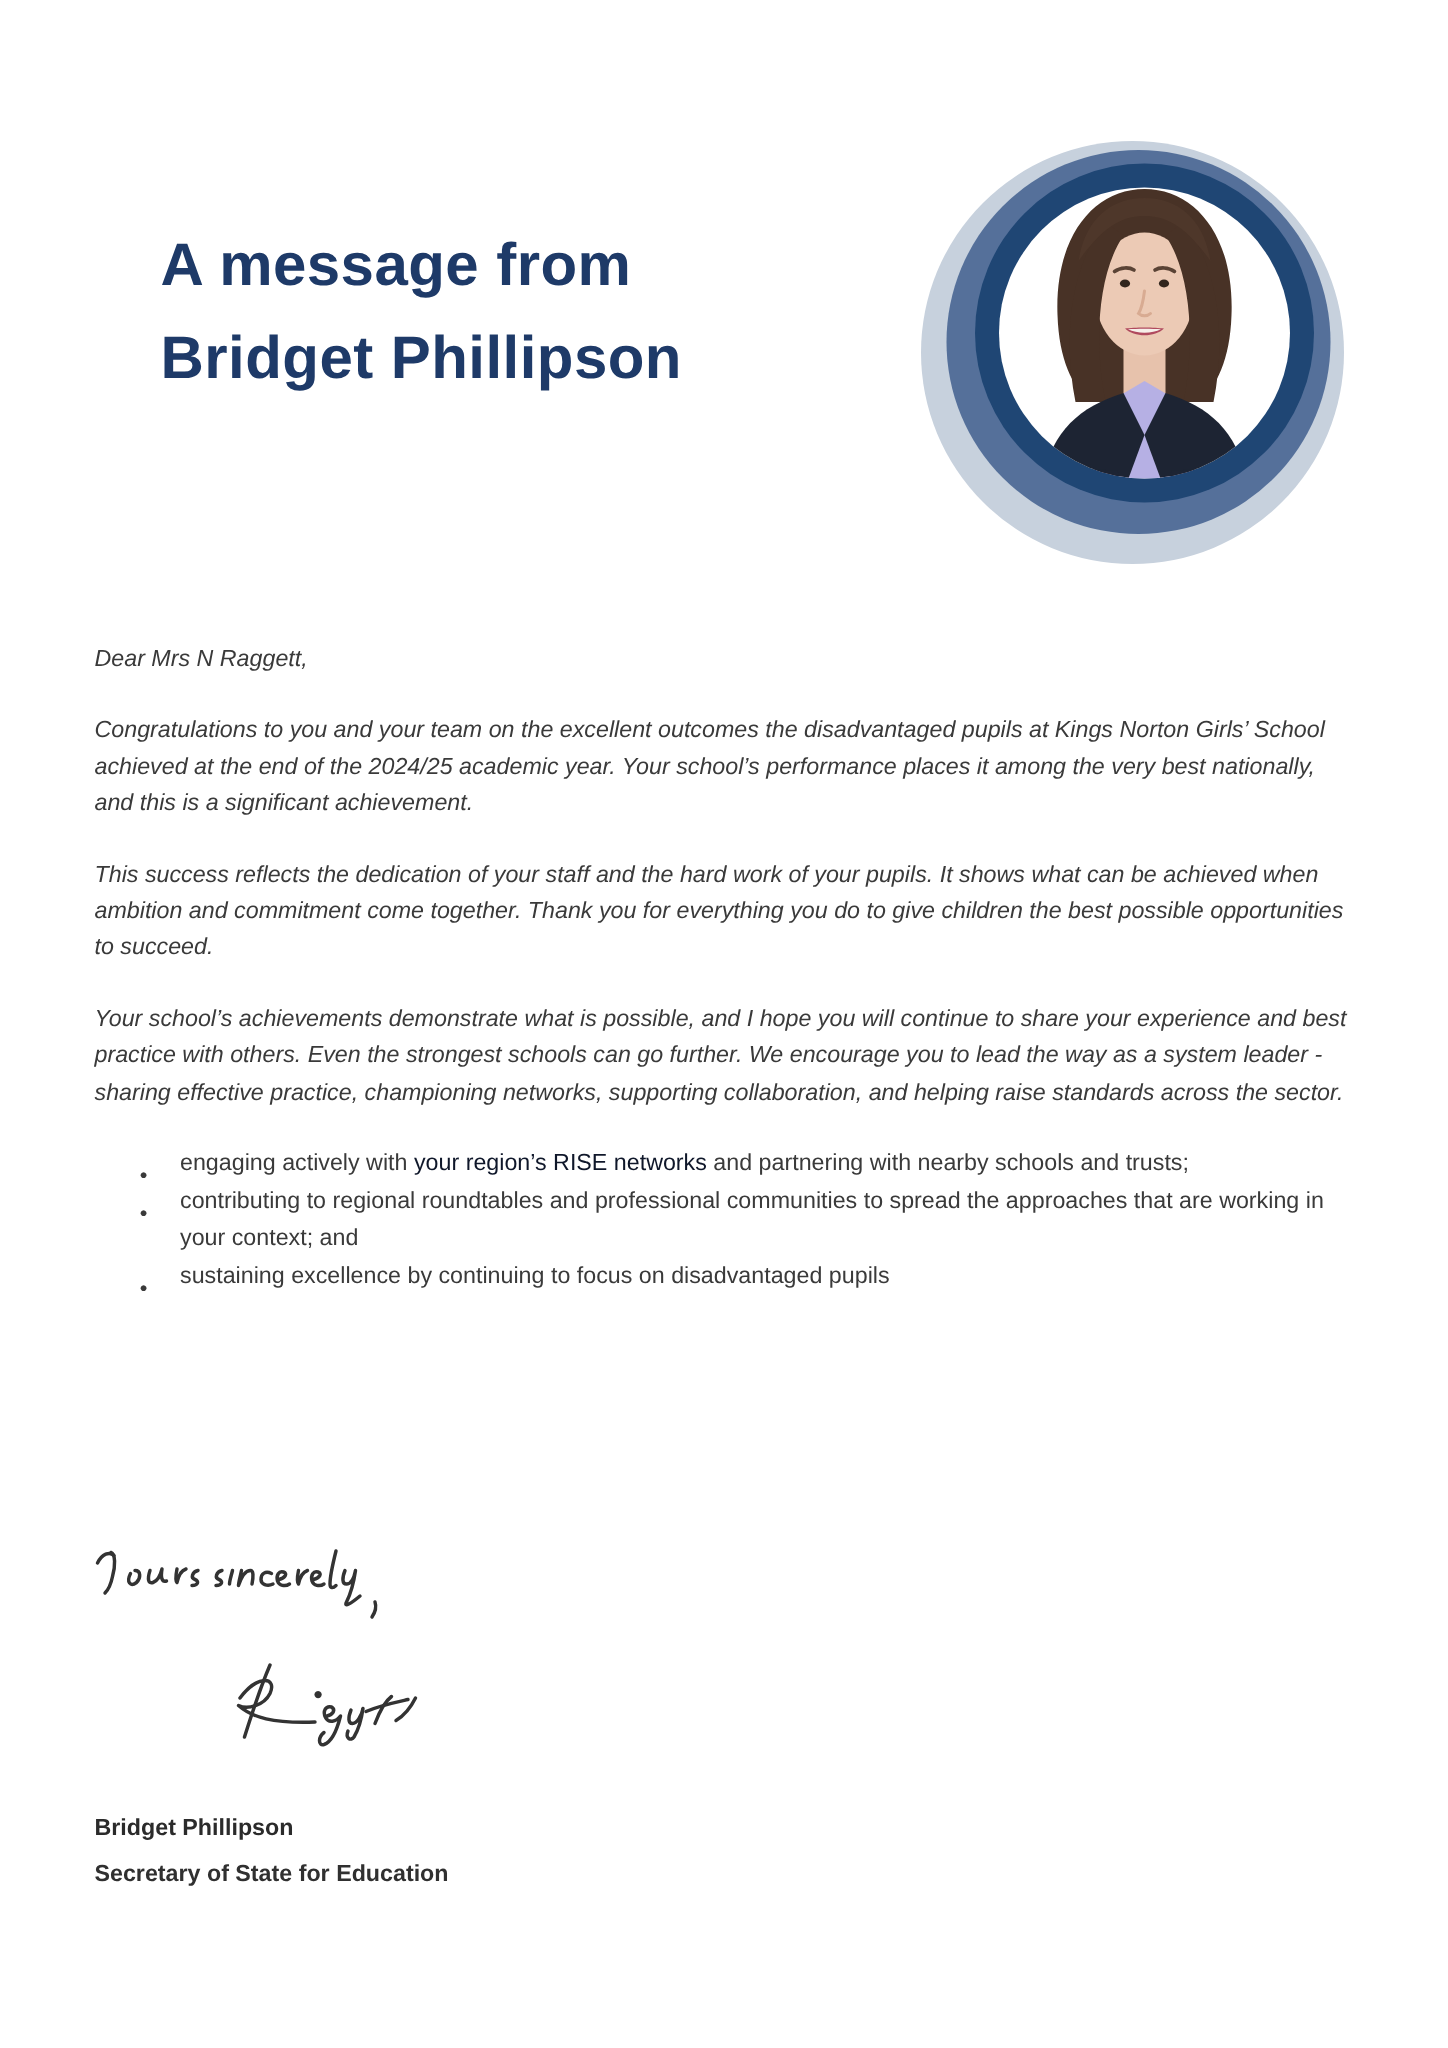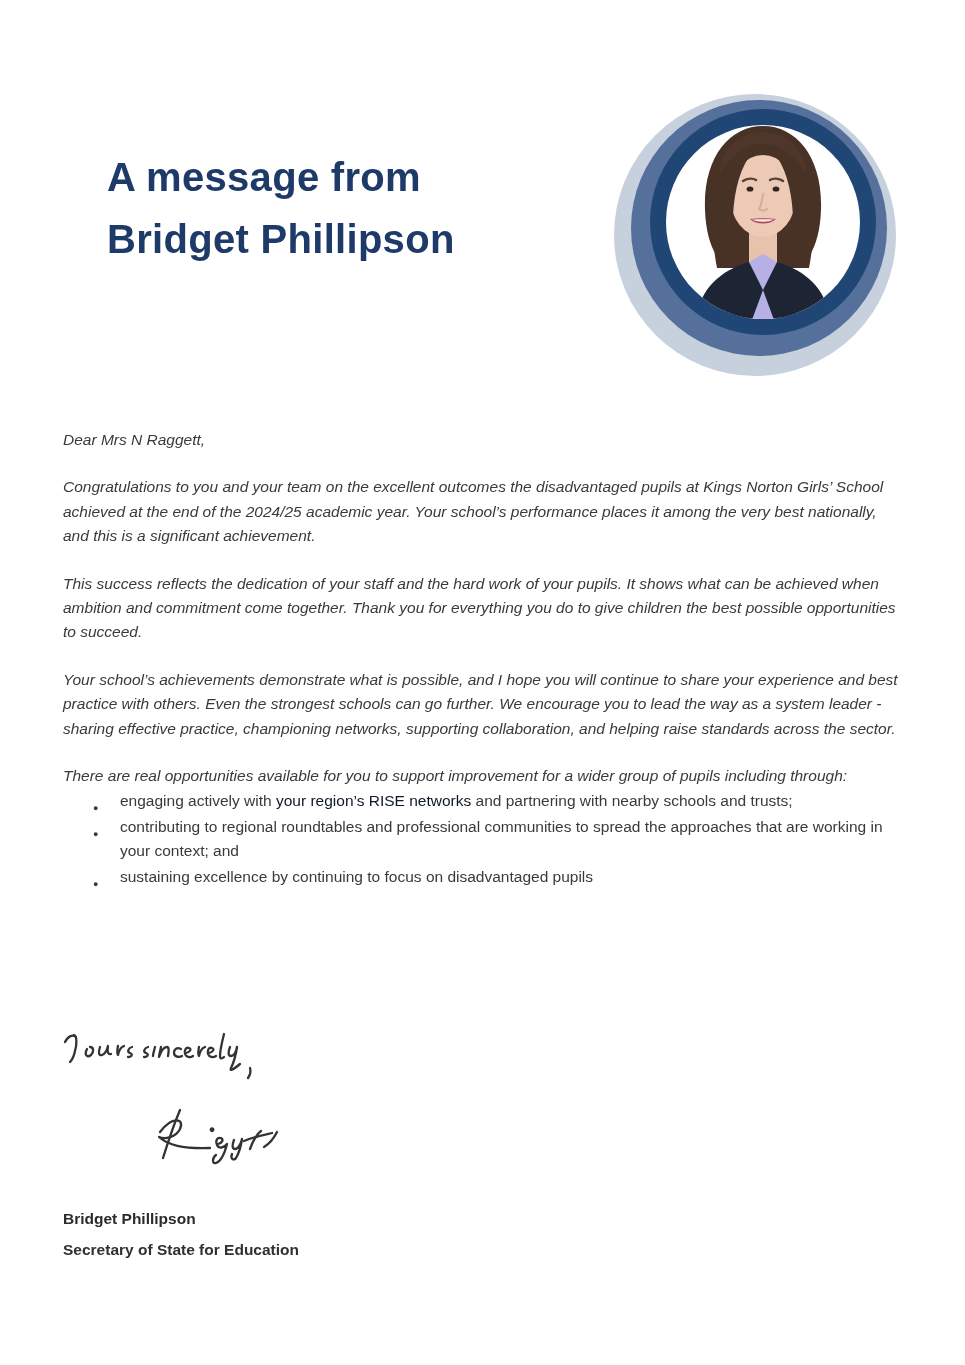--- a/index.html
+++ b/index.html
@@ -119,21 +119,20 @@
         <path d="M220,250 L164,250 L168,236 L216,232 Z" fill="#1d2433"></path>
       </g>
     </svg>
   </div>
 
   <div class="letter">
     <p>Dear Mrs N Raggett,</p>
     <p>Congratulations to you and your team on the excellent outcomes the disadvantaged pupils at Kings Norton Girls’ School achieved at the end of the 2024/25 academic year. Your school’s performance places it among the very best nationally, and this is a significant achievement.</p>
     <p>This success reflects the dedication of your staff and the hard work of your pupils. It shows what can be achieved when ambition and commitment come together. Thank you for everything you do to give children the best possible opportunities to succeed.</p>
     <p>Your school’s achievements demonstrate what is possible, and I hope you will continue to share your experience and best practice with others. Even the strongest schools can go further. We encourage you to lead the way as a system leader - sharing effective practice, championing networks, supporting collaboration, and helping raise standards across the sector.</p>
-    <p style="margin-bottom:1px;">There are real opportunities available for you to support improvement for a wider group of pupils including through:</p>
     <ul>
       <li>
         <span class="bullet-dot">●</span>
         <span>engaging actively with </span><a class="rise-link">your region’s RISE networks</a><span> and partnering with nearby schools and trusts;</span>
       </li>
       <li>
         <span class="bullet-dot">●</span>
         <span>contributing to regional roundtables and professional communities to spread the approaches that are working in your context; and</span>
       </li>
       <li>

